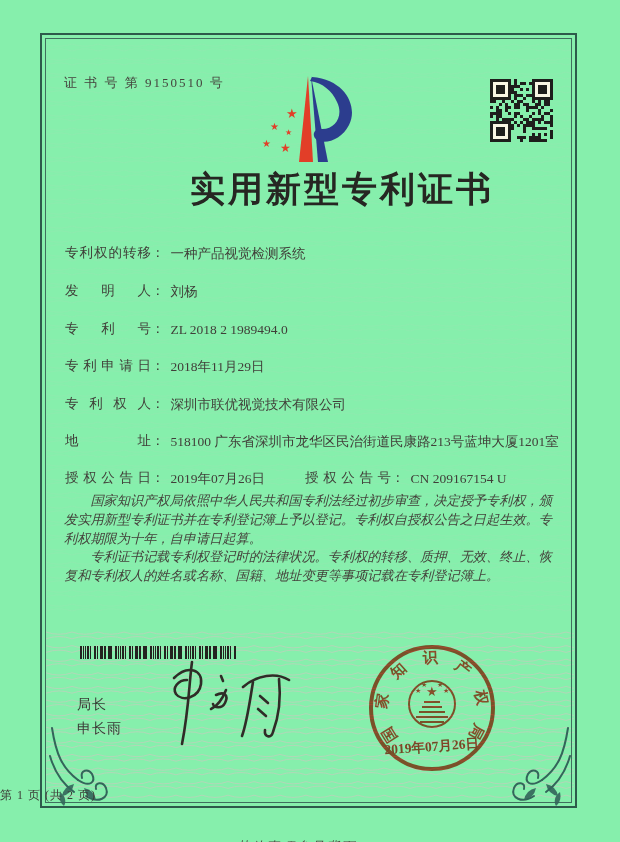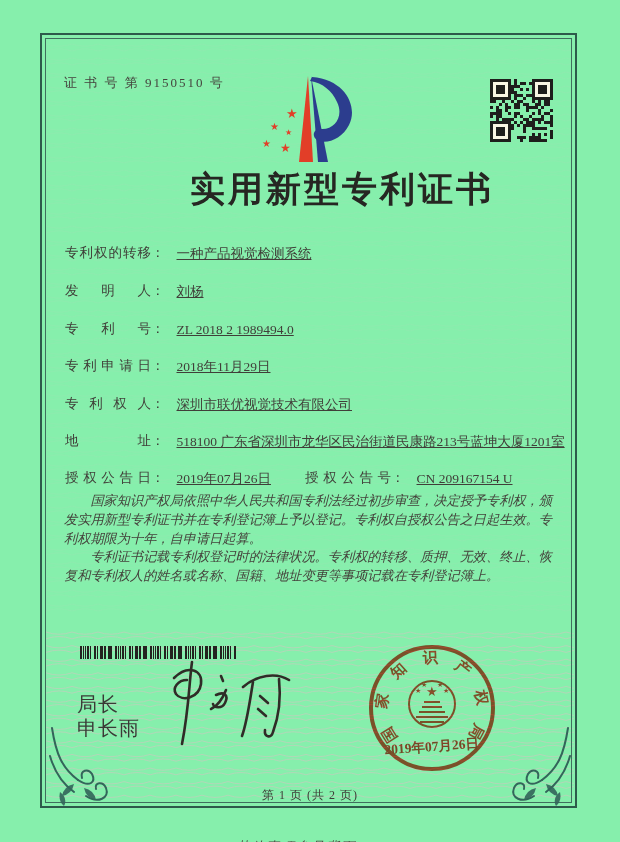--- a/index.html
+++ b/index.html
@@ -20,39 +20,39 @@
   
   .cert-no{position:absolute; left:64px; top:74px; font-size:13px; letter-spacing:2px; color:#45443e;}
   .logo{position:absolute; left:252px; top:70px;}
   .qr{position:absolute; left:490px; top:79px;}
   .title{position:absolute; left:0; top:166px; width:620px; text-align:center;
          font-size:35px; font-weight:600; letter-spacing:3px; color:#262622;margin-left:32px;}
   
   .row{position:absolute; left:65px; font-size:13.5px; display:flex; align-items:flex-start; color:#403f39;}
   .lbl{display:inline-block; width:86px; text-align:justify; text-align-last:justify; text-justify:inter-character; flex:none;}
   .colon{flex:none;}
-  .val{margin-left:12px; max-width:398px; line-height:19px;text-decoration:underline;}
+  .val{margin-left:6px; max-width:398px; line-height:19px;}
   .row2col{position:absolute; left:65px; width:510px; font-size:13.5px; color:#403f39;}
   .pair{display:flex; position:absolute; top:0;}
   .pair.p2{left:240px;}
   
   .paras{position:absolute; left:64px; top:492px; width:494px;
          font-style:italic; font-size:13.2px; line-height:18.8px; color:#44433c;}
   .paras p{margin:0; text-indent:2em;}
   
   .barcode{position:absolute; left:80px; top:646px; width:156px; height:13px;
     background:
       repeating-linear-gradient(90deg,#23231f 0 2px,rgba(0,0,0,0) 2px 3px,#23231f 3px 4px,rgba(0,0,0,0) 4px 7px),
       repeating-linear-gradient(90deg,#23231f 0 1px,rgba(0,0,0,0) 1px 5px);}
   .director{position:absolute; left:77px; top:692px; font-family:"Liberation Sans","DejaVu Sans",sans-serif;
-            font-size:20px; color:#3a3a36; letter-spacing:1px; line-height:24px;}
+            font-size:14px; color:#3a3a36; letter-spacing:1px; line-height:24px;}
   .signature{position:absolute; left:158px; top:650px;}
   .seal{position:absolute; left:362px; top:638px; mix-blend-mode:multiply; opacity:.93;}
   .seal text{font-family:"Liberation Serif","DejaVu Serif",serif;}
-  .page-indicator{position:absolute; left:0; top:787px; width:620px; text-align:center;
+  .page-indicator{position:absolute; left:0; top:787px; width:620px; text-align:left;
                   font-size:12px; letter-spacing:1px; color:#3d3d37;}
   .back-note{position:absolute; left:236px; top:818px; font-size:13px; font-style:italic;
              letter-spacing:2px; color:#4a4a42;margin-top:20px;}
   .ornament{position:absolute;}
   .orn-bl{left:44px; top:726px;}
   .orn-br{left:504px; top:726px; transform:scaleX(-1);}
 </style>
 </head>
 <body>
 

